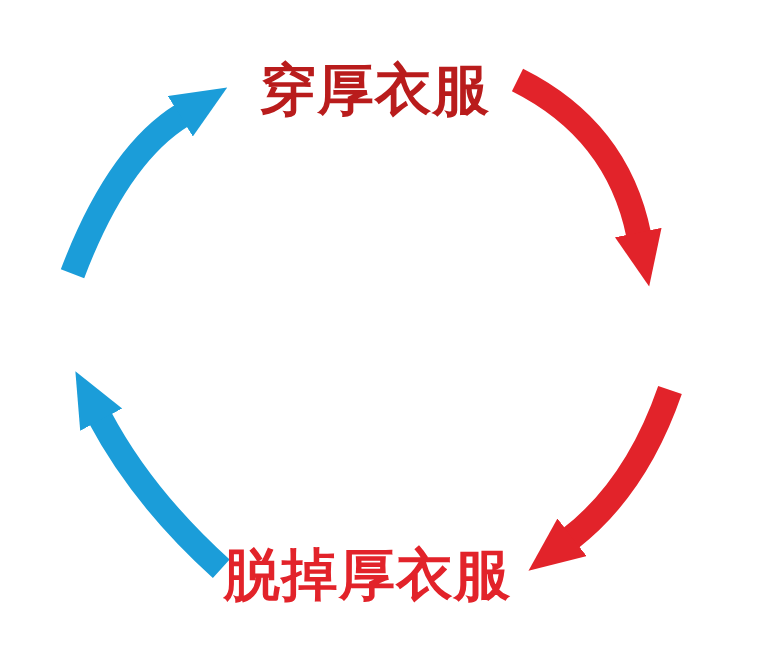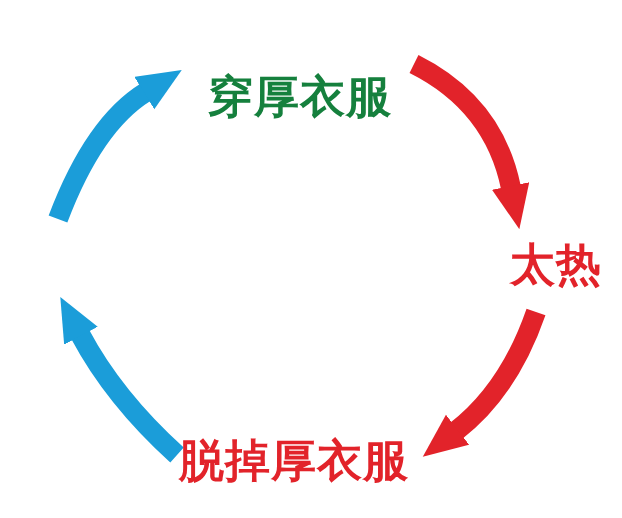--- a/index.html
+++ b/index.html
@@ -29,21 +29,21 @@
   }
   .node-label {
     position: absolute;
     transform: translate(-50%, -50%);
     white-space: nowrap;
     font-weight: 700;
     font-size: 45px;
     line-height: 1;
     letter-spacing: 1px;
   }
-  .node-label.cold { color: #15803d; margin-top: 24px; }
+  .node-label.cold { color: #b91c1c; }
   .node-label.hot  { color: #e2232a; }
 </style>
 </head>
 <body>
 
 <div class="stage">
 
   <svg class="arrows-svg" viewBox="0 0 622 518" xmlns="http://www.w3.org/2000/svg">
     <defs>
       <marker id="head-hot" markerUnits="userSpaceOnUse" markerWidth="48" markerHeight="40" refX="2" refY="19" orient="auto">
@@ -58,18 +58,17 @@
 
     <path class="arrow-path" d="M 536 312 Q 509 390 456 431" marker-end="url(#head-hot)" stroke="#e2232a"></path>
 
     <path class="arrow-path" d="M 177 455 Q 114 398 80 334" marker-end="url(#head-cold)" stroke="#1b9dd9"></path>
 
     <path class="arrow-path" d="M 58 219 Q 94 124 146 92" marker-end="url(#head-cold)" stroke="#1b9dd9"></path>
   </svg>
 
   <div class="node-label cold" style="left:300px; top:72px;">穿厚衣服</div>
 
-  <div class="node-label hot" style="left:556px; top:264px;">太热</div>
 
   <div class="node-label hot" style="left:294px; top:460px;">脱掉厚衣服</div>
 
 
 </div>
 
 </body></html>

